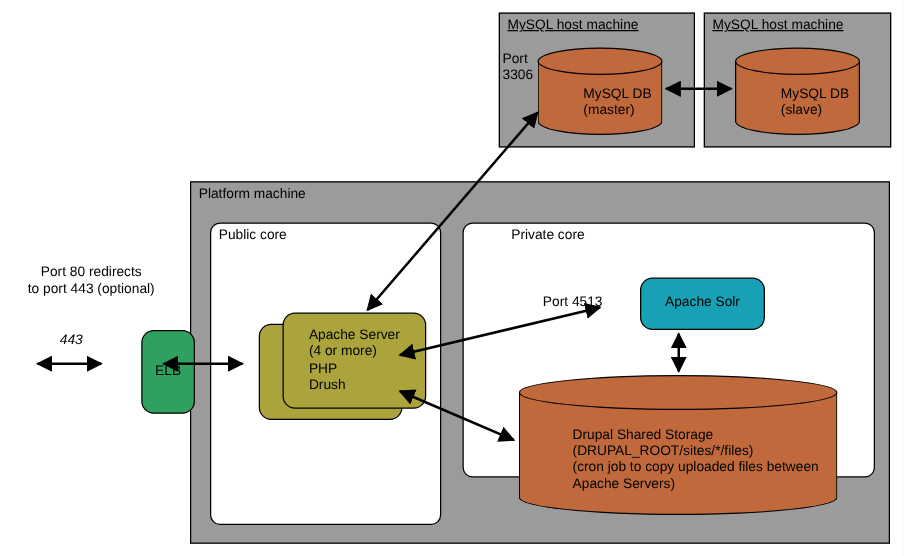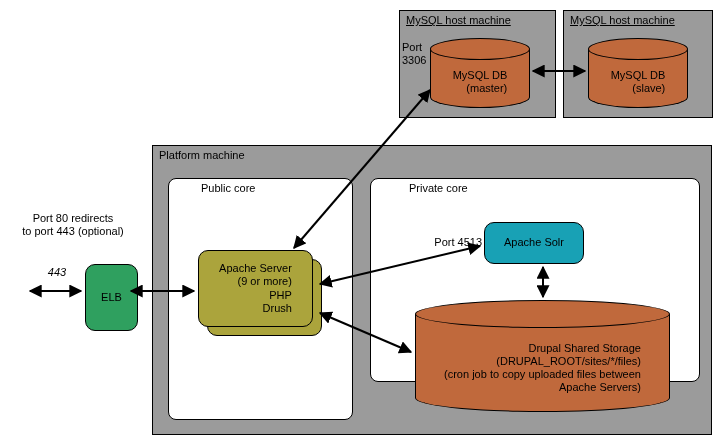--- a/index.html
+++ b/index.html
@@ -8,21 +8,21 @@
     position:relative; width:723px; height:445px;
     background:#fff; overflow:hidden; font-size:11px; color:#000; line-height:1.2;
   }
   .box { position:absolute; border:1.5px solid #000; }
   .gray { background: var(--machine-gray, #9b9b9b); }
   .corebox { position:absolute; border:1.5px solid #000; background:#fff; border-radius:8px; }
   .rounded { border-radius:10px; }
   .title { padding:3px 6px; display:inline-block; }
   .underline { text-decoration:underline; }
   .label { position:absolute; white-space:pre-line; }
-  .center-text { display:flex; align-items:center; justify-content:center; text-align:right; white-space:pre-line; }
+  .center-text { display:flex; align-items:center; justify-content:center; text-align:left; white-space:pre-line;margin-left:28px; }
   .node { position:absolute; border:1.5px solid #000; }
   .olive { background: var(--apache-olive, #aba43c); }
   .teal  { background: var(--solr-teal, #18a1b5); }
   .green { background: var(--elb-green, #2fa05f); }
   .orange{ background: var(--db-orange, #c0693c); }
   .cylinder { position:absolute; }
   .cyl-cap { position:absolute; left:0; right:0; top:0; border:1.5px solid #000; border-radius:50%; }
   .cyl-body { position:absolute; left:0; right:0; bottom:0; border:1.5px solid #000; border-top:none; }
   .cyl-text { position:absolute; left:0; right:0; bottom:0; }
   #arrow-layer { position:absolute; left:0; top:0; width:723px; height:445px; pointer-events:none; }
@@ -51,33 +51,33 @@
     <div class="cyl-body orange" style="top:11px;border-radius:0 0 50% 50% / 0 0 11px 11px;"></div>
     <div class="cyl-cap orange" style="height:22px;"></div>
     <div class="cyl-text center-text" style="top:18px;">MySQL DB
 (slave)</div>
   </div>
 
   <div class="box gray" style="left:152px;top:145px;width:560px;height:290px;">
     <span class="title">Platform machine</span>
   </div>
 
-  <div class="corebox" style="left:168px;top:178px;width:185px;height:242px;padding-left:26px;">
+  <div class="corebox" style="left:168px;top:178px;width:185px;height:242px;">
     <span class="title">Public core</span>
   </div>
 
   <div class="corebox" style="left:370px;top:178px;width:330px;height:204px;padding-left:32px;">
     <span class="title">Private core</span>
   </div>
 
   <div class="node olive rounded" style="left:207px;top:259px;width:115px;height:77px;"></div>
 
   <div class="node olive rounded center-text" style="left:198px;top:250px;width:115px;height:77px;">
     <span>Apache Server
-(9 or more)
+(4 or more)
 PHP
 Drush</span>
   </div>
 
   <div class="label" style="left:424px;top:236px;width:58px;text-align:right;">Port 4513</div>
   <div class="node teal rounded center-text" style="left:484px;top:222px;width:100px;height:42px;">
     <span>Apache Solr</span>
   </div>
 
   <div class="cylinder" style="left:415px;top:300px;width:255px;height:112px;">
@@ -85,21 +85,21 @@
     <div class="cyl-cap orange" style="height:28px;"></div>
     <div class="cyl-text center-text" style="top:24px;">Drupal Shared Storage
 (DRUPAL_ROOT/sites/*/files)
 (cron job to copy uploaded files between
 Apache Servers)</div>
   </div>
 
   <div class="label" style="left:17px;top:212px;width:112px;text-align:center;">Port 80 redirects
 to port 443 (optional)</div>
   <div class="label" style="left:42px;top:266px;width:30px;text-align:center;font-style:italic;">443</div>
-  <div class="node green rounded center-text" style="left:85px;top:264px;width:53px;height:67px;">
+  <div class="node green rounded center-text" style="left:85px;top:264px;width:43px;height:67px;">
     <span>ELB</span>
   </div>
 
   <svg id="arrow-layer" viewBox="0 0 723 445" xmlns="http://www.w3.org/2000/svg">
     <defs>
       <marker id="ah" viewBox="0 0 10 10" refX="9" refY="5" markerWidth="6.5" markerHeight="6.5" orient="auto-start-reverse">
         <path d="M0,0 L10,5 L0,10 z" fill="#000"></path>
       </marker>
     </defs>
     <line x1="30" y1="291" x2="81" y2="291" stroke="#000" stroke-width="2" marker-start="url(#ah)" marker-end="url(#ah)"></line>

